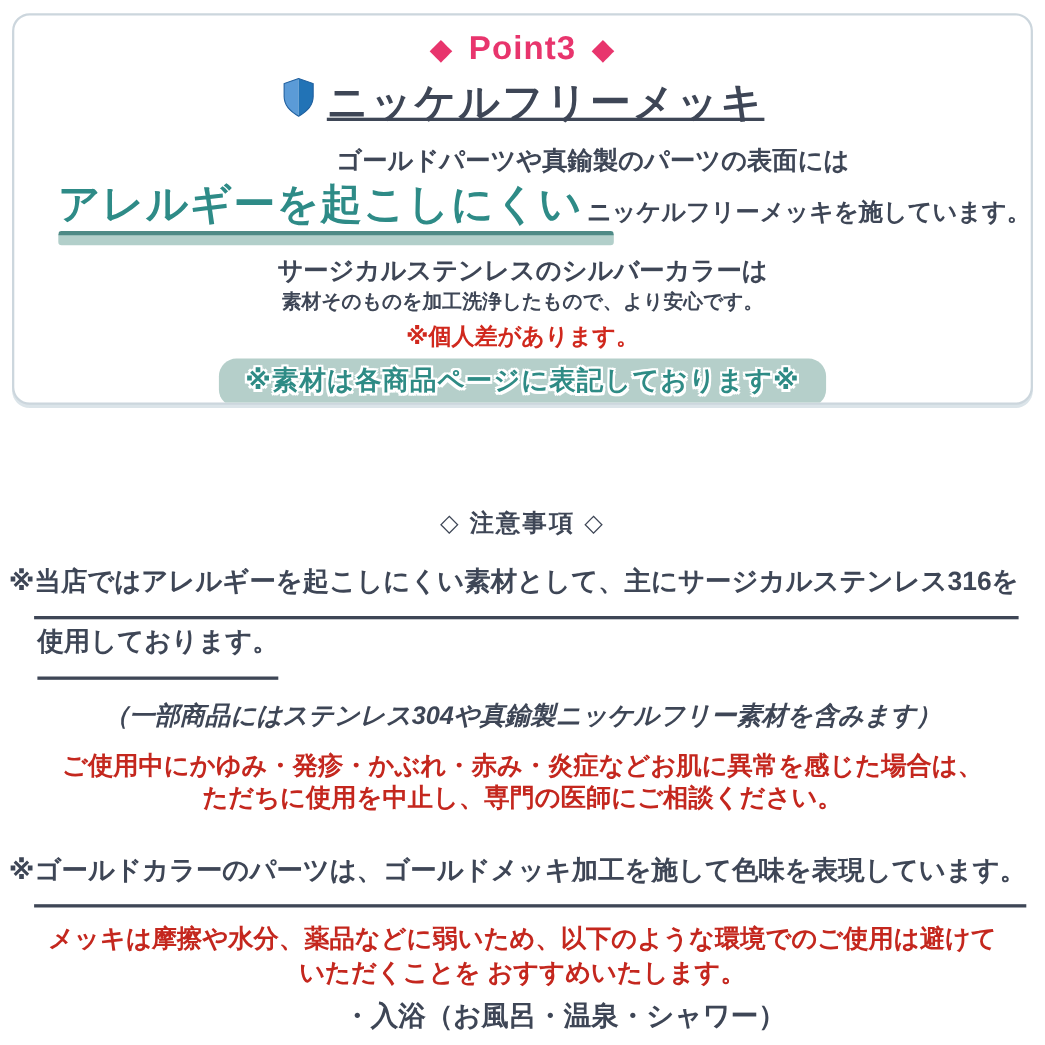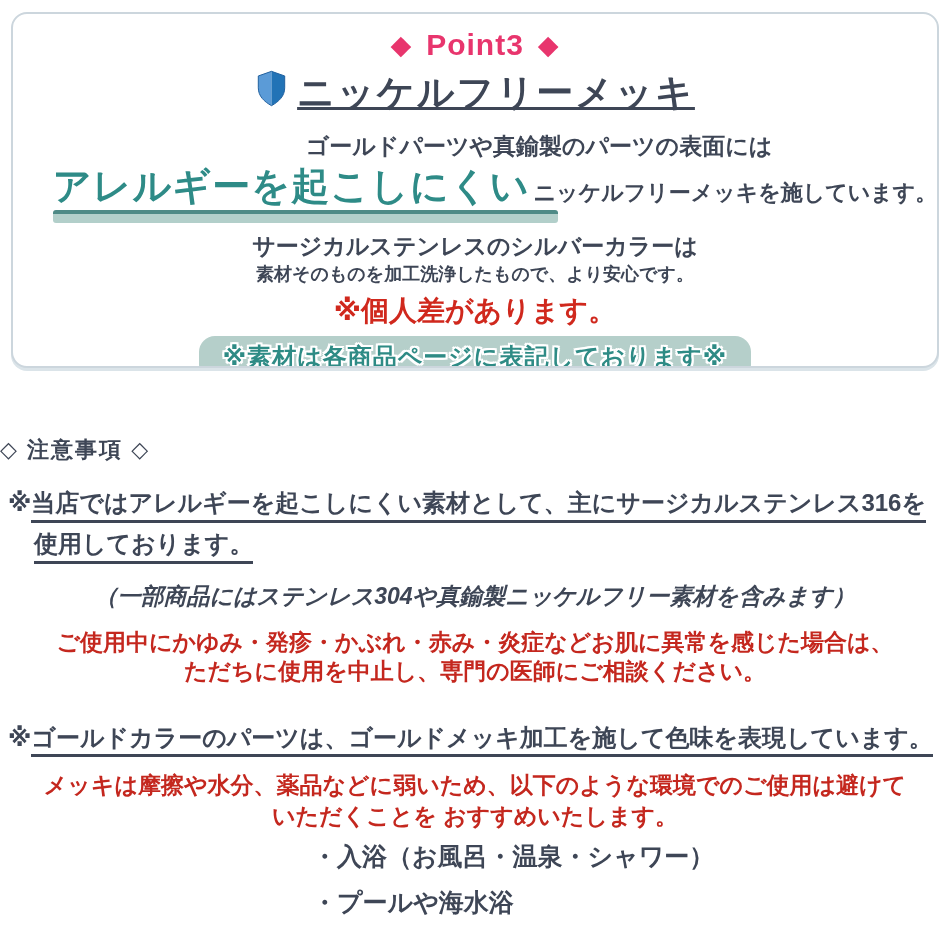--- a/index.html
+++ b/index.html
@@ -83,54 +83,54 @@
     border-top: 4px solid #4e8a86;
     border-radius: 3px;
     margin-top: 1px;
   }
   .big-suffix {
     font-size: 22px;
     margin: 0 0 15px 4px;
   }
   .line-surgical { margin-top: 8px; font-size: 23px; white-space: nowrap; }
   .line-material { margin-top: 0; font-size: 18px; white-space: nowrap; }
-  .note-individual { margin-top: 6px; font-size: 28px; color: #d0281d; white-space: nowrap; }
+  .note-individual { margin-top: 6px; font-size: 21px; color: #d0281d; white-space: nowrap; }
   .pill {
     display: inline-block;
     margin-top: 6px;
     background: #b5cfca;
     color: #2e8b85;
     font-size: 24px;
     line-height: 1;
     letter-spacing: 1px;
     padding: 9px 24px 11px;
     border-radius: 16px;
     white-space: nowrap;
     text-shadow:
       -2px -2px 0 #fff, 2px -2px 0 #fff, -2px 2px 0 #fff, 2px 2px 0 #fff,
       -2px 0 0 #fff, 2px 0 0 #fff, 0 -2px 0 #fff, 0 2px 0 #fff;
   }
 
   
   .notes-title {
-    margin-top: 67px;
-    text-align: left;
+    margin-top: 93px;
+    text-align: center;
     font-size: 22px;
     letter-spacing: 2px;
   }
   .note-item {
     margin: 24px 8px 0;
     font-size: 24px;
     line-height: 1.2;
     white-space: nowrap;
   }
   .note-item .u {
     display: inline-block;
     border-bottom: 3px solid #3e4656;
-    padding-bottom: 2px;
+    padding-bottom: 16px;
   }
   .note-item .second-line { margin: 7px 0 0 26px; }
   .paren-note {
     margin-top: 17px;
     text-align: center;
     font-size: 23px;
     white-space: nowrap;
     font-style: italic;
   }
   .warning {

